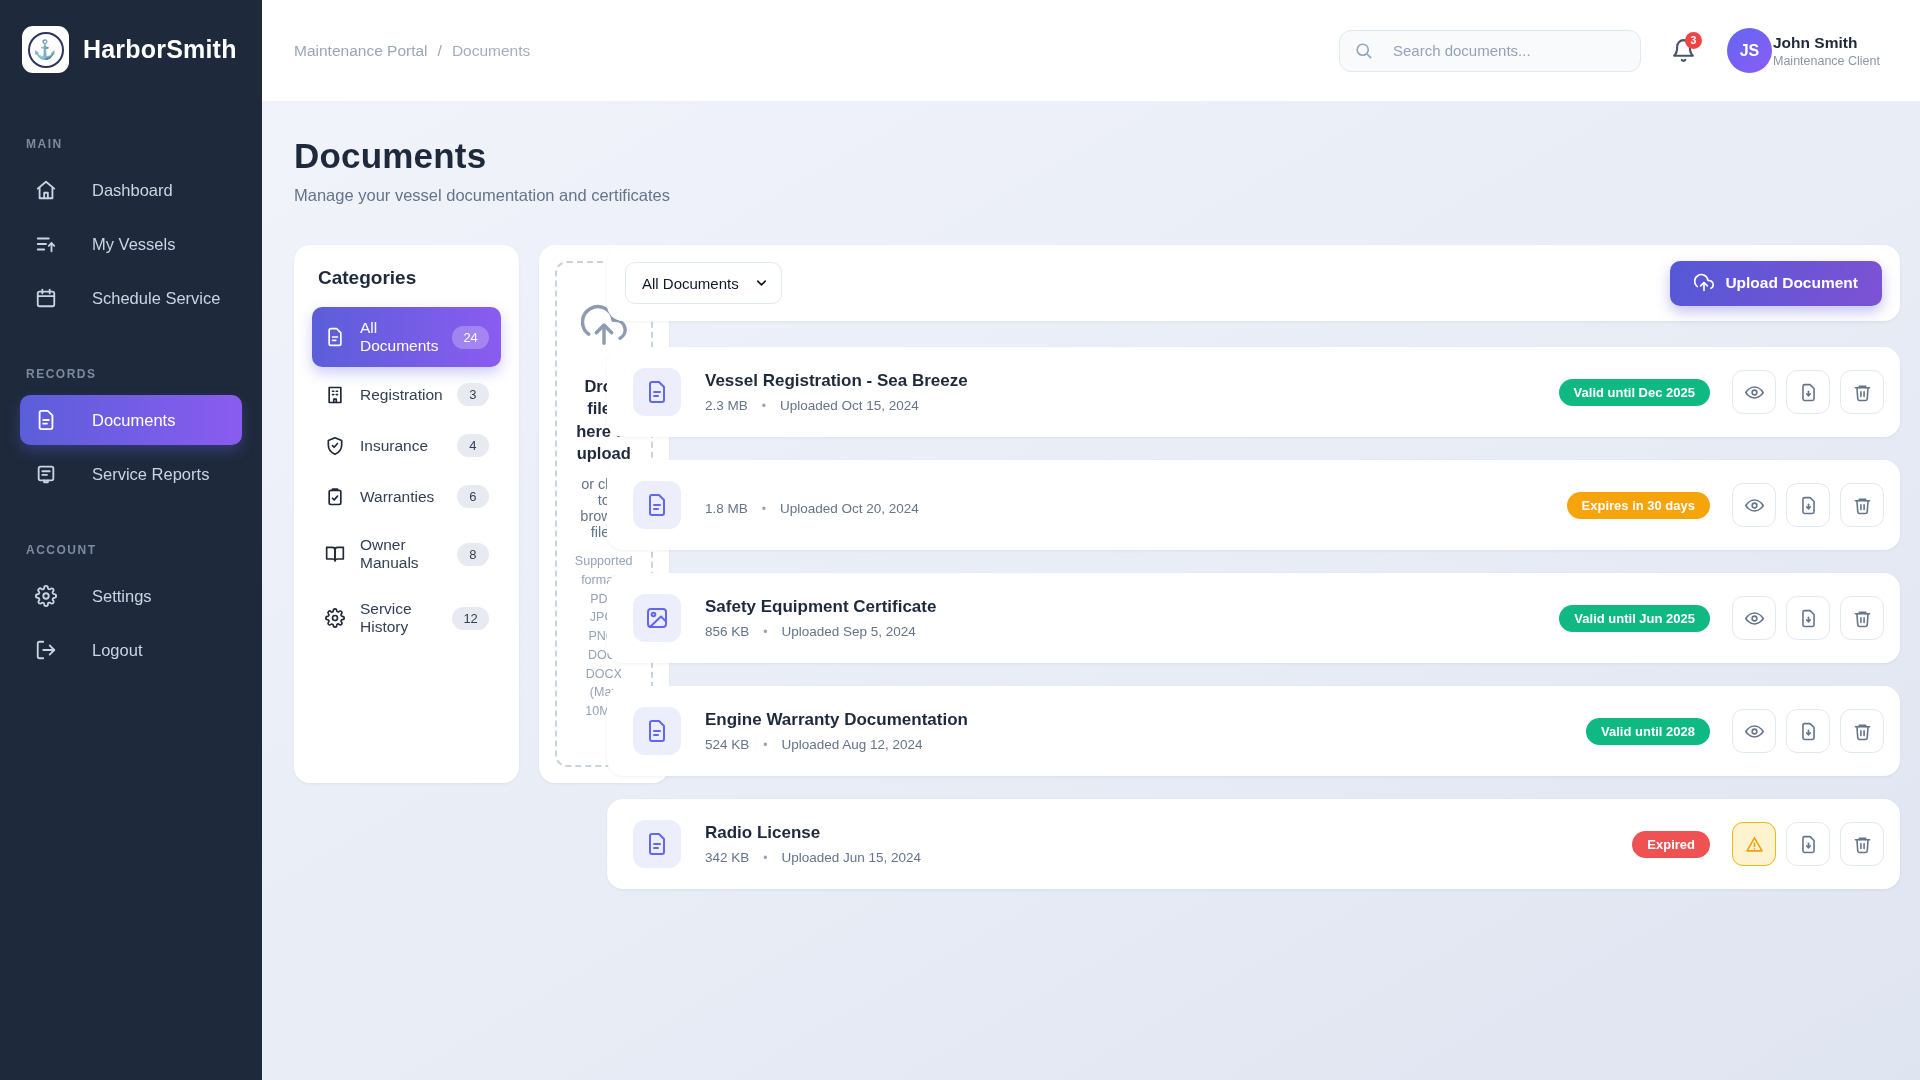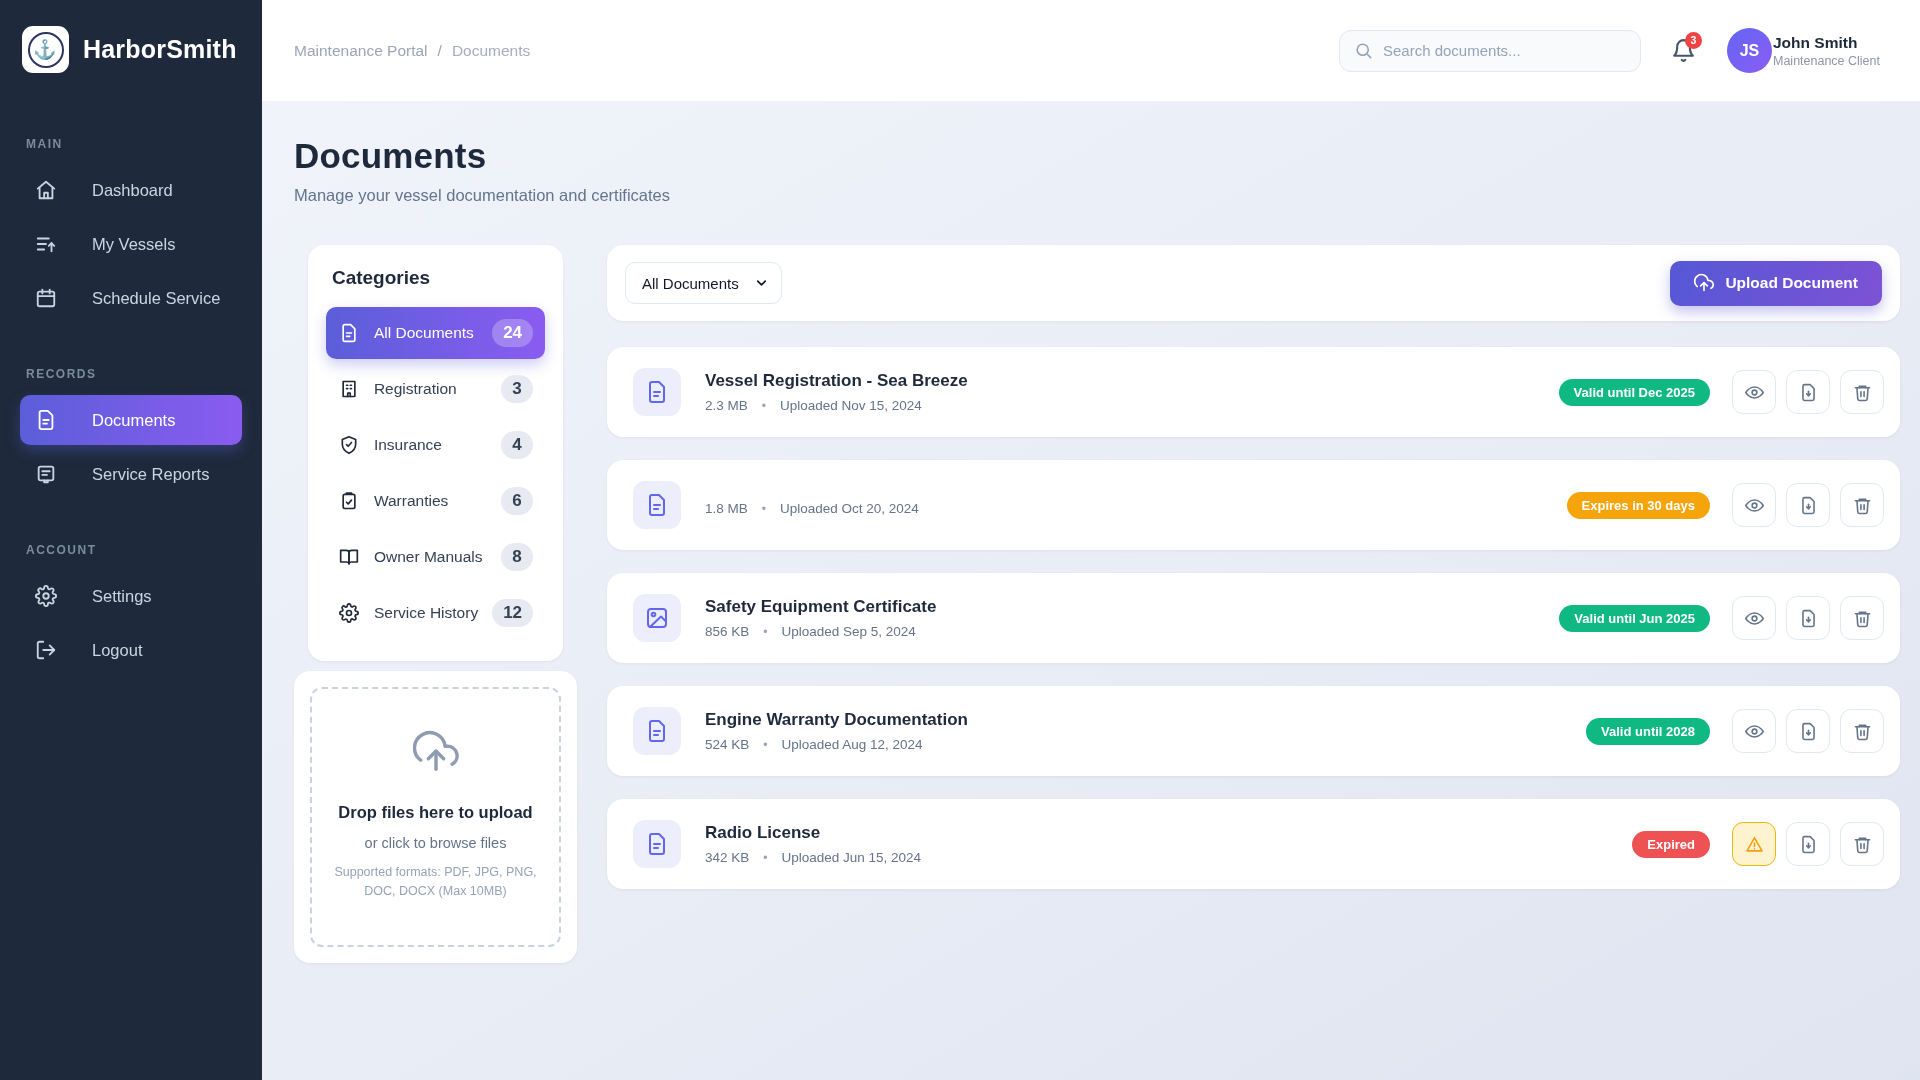--- a/index.html
+++ b/index.html
@@ -19,48 +19,48 @@
   .nav-ic { width:24px; height:24px; display:flex; align-items:center; justify-content:center; flex:none; }
   .nav-ic svg { width:22px; height:22px; }
   .spacer { flex:1; }
 
   
   .right-pane { flex:1; display:flex; flex-direction:column; height:1080px; }
   .topbar { height:102px; background:#ffffff; display:flex; align-items:center; padding:0 40px 0 32px; border-bottom:1px solid #eef1f6; }
   .breadcrumb { font-size:15.5px; color:#9aa6b8; display:flex; gap:10px; align-items:center; }
   .breadcrumb .crumb-current { color:#a3aebf; }
   .topbar-right { margin-left:auto; display:flex; align-items:center; gap:28px; }
-  .search-box { width:302px; height:42px; background:#f8fafc; border:1px solid #e2e8f0; border-radius:12px; display:flex; align-items:center; gap:10px; padding:0 14px; }
+  .search-box { width:302px; height:42px; background:#f8fafc; border:1px solid #e2e8f0; border-radius:12px; display:flex; align-items:center; gap:20px; padding:0 14px; }
   .search-box svg { width:19px; height:19px; color:#94a3b8; flex:none; }
   .search-box input { border:none; outline:none; background:transparent; font-size:15px; color:#334155; width:100%; font-family:"Liberation Sans",sans-serif; }
   .search-box input::placeholder { color:#94a3b8; }
   .bell-wrap { position:relative; width:30px; height:30px; display:flex; align-items:center; justify-content:center; cursor:pointer; }
   .bell-wrap svg { width:25px; height:25px; color:#475569; }
   .notif-badge { position:absolute; top:-4px; right:-3px; min-width:17px; height:17px; background:#ef4444; border-radius:9px; color:#fff; font-size:10.5px; font-weight:bold; display:flex; align-items:center; justify-content:center; padding:0 4px; }
   .user-chip { display:flex; align-items:center; gap:1px; cursor:pointer; }
   .avatar { width:45px; height:45px; border-radius:50%; background:linear-gradient(135deg,#6366f1,#8b5cf6); color:#fff; font-weight:bold; font-size:16px; display:flex; align-items:center; justify-content:center; }
   .user-name { font-size:15.5px; font-weight:bold; color:#1e293b; }
   .user-role { font-size:12.5px; color:#8b97a8; margin-top:2px; }
 
   
   .main { flex:1; background:linear-gradient(150deg,#f0f3fa 0%,#e8ecf5 55%,#dfe4f1 100%); padding:34px 20px 20px 32px; overflow:hidden; }
   .page-title { font-size:35px; font-weight:800; color:#1e293b; letter-spacing:.2px; }
   .page-sub { font-size:16.5px; color:#64748b; margin-top:10px; }
   .columns { display:flex; gap:30px; margin-top:40px; align-items:flex-start; }
 
   
-  .left-col { width:283px; min-width:283px; display:flex; flex-direction:column; gap:10px;align-items:center; }
+  .left-col { width:283px; min-width:283px; display:flex; flex-direction:row; gap:20px; }
   .card { background:#ffffff; border-radius:16px; box-shadow:0 1px 3px rgba(30,41,59,.06); }
   .cat-card { padding:22px 18px 18px; }
   .cat-title { font-size:19px; font-weight:bold; color:#1e293b; margin:0 0 18px 6px; }
   .cat-item { display:flex; align-items:center; gap:14px; padding:12px 12px; border-radius:10px; cursor:pointer; margin-bottom:4px; color:#334155; font-size:15.5px; }
   .cat-item .cat-ic { width:22px; height:22px; display:flex; align-items:center; justify-content:center; color:#1f2937; flex:none; }
   .cat-ic svg { width:20px; height:20px; }
   .cat-label { flex:1; }
-  .cat-count { background:#e7ebf1; color:#334155; font-size:17px; font-weight:bold; border-radius:999px; padding:4px 11px; min-width:32px; text-align:center; }
+  .cat-count { background:#e7ebf1; color:#334155; font-size:13px; font-weight:normal; border-radius:999px; padding:4px 11px; min-width:32px; text-align:center; }
   .cat-item.active { background:linear-gradient(90deg,#5b5ed9,#8a5cf0); color:#ffffff; box-shadow:0 6px 14px rgba(91,94,217,.3); }
   .cat-item.active .cat-ic { color:#ffffff; }
   .cat-item.active .cat-count { background:rgba(255,255,255,.25); color:#ffffff; }
 
   
   .upload-card { padding:16px; }
   .dropzone { border:2px dashed #c9d2e0; border-radius:12px; padding:40px 18px 44px; text-align:center; cursor:pointer; }
   .dz-icon svg { width:46px; height:46px; color:#8e9bb0; }
   .dz-title { font-size:16.5px; font-weight:bold; color:#1e293b; margin-top:22px; line-height:1.35; }
   .dz-sub { font-size:14.5px; color:#64748b; margin-top:12px; }
@@ -345,21 +345,21 @@
                   <path d="M14 2H7a2 2 0 0 0-2 2v16a2 2 0 0 0 2 2h10a2 2 0 0 0 2-2V7z"></path>
                   <path d="M9 12h6"></path>
                   <path d="M9 16h4"></path>
                 </svg>
               </div>
             <div class="doc-info">
               <div class="doc-title">Vessel Registration - Sea Breeze</div>
               <div class="doc-meta">
                 <span>2.3 MB</span>
                 <span class="meta-dot">•</span>
-                <span>Uploaded Nov 15, 2024</span>
+                <span>Uploaded Oct 15, 2024</span>
               </div>
             </div>
             <span class="badge success">Valid until Dec 2025</span>
             <div class="actions">
               <button class="act-btn">
                   <svg viewBox="0 0 24 24" fill="none" stroke="currentColor" stroke-width="2" stroke-linecap="round" stroke-linejoin="round">
                     <path d="M1 12s4-7 11-7 11 7 11 7-4 7-11 7-11-7-11-7z"></path>
                     <circle cx="12" cy="12" r="3"></circle>
                   </svg>
                 </button>

